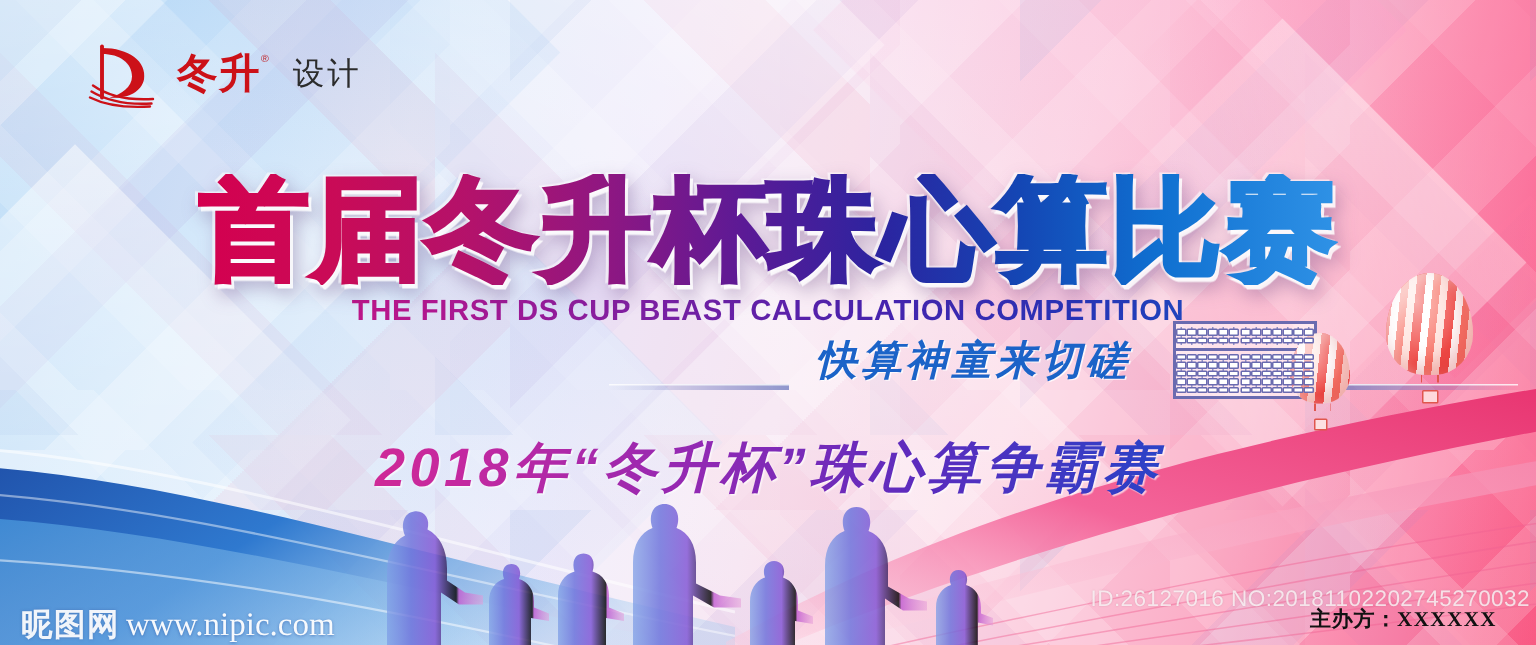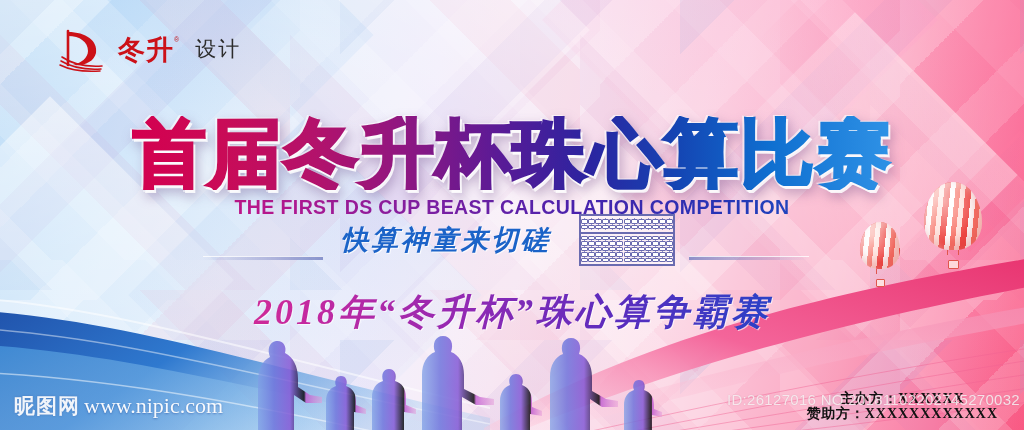--- a/index.html
+++ b/index.html
@@ -67,21 +67,21 @@
     font-family:Liberation Sans, sans-serif;
     font-size:19.5px;font-weight:700;letter-spacing:.4px;
     background:linear-gradient(90deg,
       #e6186e 0%, #d4157c 14%, #b0178f 28%, #7c1fa2 42%,
       #4a22ad 56%, #2633b6 70%, #1b55c4 84%, #1c6ed6 100%);
     -webkit-background-clip:text;background-clip:text;color:transparent;
     white-space:nowrap;
   }
 
   
-  #slogan-row{position:absolute;left:0;right:12px;top:214px;display:flex;align-items:center;justify-content:center;gap:4px;}
+  #slogan-row{position:absolute;left:0;right:12px;top:214px;display:flex;align-items:center;justify-content:flex-end;gap:4px;}
   .slogan{
     font-family:"DejaVu Sans","Liberation Sans",sans-serif;
     font-size:27px;font-weight:700;color:#1b63c8;
     font-style:italic;letter-spacing:3px;white-space:nowrap;
     text-shadow:1px 1px 0 rgba(255,255,255,.8);
     padding:0 14px;
   }
   .slog-line{height:3px;width:120px;background:linear-gradient(90deg,rgba(120,140,200,0),rgba(108,120,190,.75));border-top:1px solid rgba(255,255,255,.8);align-self:flex-end;margin-bottom:6px;}
   .slog-line.r{background:linear-gradient(90deg,rgba(108,120,190,.75),rgba(120,140,200,0));}
 
@@ -90,21 +90,21 @@
     display:flex;flex-direction:column;box-sizing:border-box;margin:0 10px;position:relative;}
   #abacus .deck-top{height:34%;border-bottom:2px solid #6a6bb0;display:flex;}
   #abacus .deck-bot{flex:1;display:flex;}
   #abacus .rod{flex:1;position:relative;display:flex;flex-direction:column;align-items:center;justify-content:center;gap:1px;}
   #abacus .rod:before{content:"";position:absolute;top:2px;bottom:2px;width:1px;background:#8f90c6;}
   #abacus .bead{width:5px;height:2.5px;border:.5px solid #6a6bb0;background:#fff;position:relative;z-index:1;border-radius:1px;}
 
   
   #sub-headline{
     position:absolute;left:0;right:0;top:288px;text-align:center;
-    font-family:Liberation Serif, serif;
+    font-family:Liberation Sans, sans-serif;
     font-size:36px;font-weight:700;font-style:italic;letter-spacing:3px;
     background:linear-gradient(90deg,
       #ef2d7a 0%, #e22a86 14%, #c429a0 30%, #9029b4 46%,
       #5b2cbe 60%, #2f3fc6 74%, #1f63cf 88%, #1b7ad6 100%);
     -webkit-background-clip:text;background-clip:text;color:transparent;
     white-space:nowrap;
     filter:drop-shadow(1px 1px 0 rgba(255,255,255,.65));
   }
 
   
@@ -123,21 +123,21 @@
 
   
   #people{position:absolute;left:150px;bottom:0;width:560px;height:95px;pointer-events:none;}
 
   
   #credits{position:absolute;right:26px;bottom:8px;text-align:center;line-height:1.12;}
   .credit-line{font-family:"DejaVu Sans","Liberation Sans",sans-serif;font-size:14px;font-weight:700;color:#121212;white-space:nowrap;letter-spacing:.5px;}
   .credit-line .xs{font-family:"Liberation Serif","DejaVu Serif",serif;font-weight:700;letter-spacing:1px;}
 
   
-  #wm-left{position:absolute;left:14px;bottom:10px;display:flex;align-items:center;gap:4px;}
+  #wm-left{position:absolute;left:14px;bottom:0;display:flex;align-items:center;gap:4px;}
   #wm-left .cn{font-family:"DejaVu Sans","Liberation Sans",sans-serif;font-size:21px;font-weight:700;color:rgba(255,255,255,.92);
     text-shadow:0 0 2px rgba(60,90,160,.5);letter-spacing:1px;}
   #wm-left .url{font-family:"Liberation Serif","DejaVu Serif",serif;font-size:22px;color:rgba(255,255,255,.95);
     text-shadow:0 1px 2px rgba(40,80,160,.55);letter-spacing:0px;}
   #wm-id{position:absolute;right:4px;bottom:22px;font-family:"Liberation Sans","DejaVu Sans",sans-serif;
     font-size:15px;color:rgba(255,255,255,.75);letter-spacing:.3px;white-space:nowrap;
     text-shadow:0 0 1px rgba(180,120,140,.5);}
 </style>
 </head>
 <body>
@@ -428,23 +428,20 @@
   <div class="balloon" style="right:124px;top:222px;">
     <div class="env" style="width:40px;height:47px;"></div>
     <div class="ropes" style="width:14px;"></div>
     <div class="basket" style="width:7px;height:6px;"></div>
   </div>
 
   <div id="credits">
     <div class="credit-line">
       <span>主办方：</span><span class="xs">XXXXXX</span>
     </div>
-    <div class="credit-line">
-      <span>赞助方：</span><span class="xs">XXXXXXXXXXXX</span>
-    </div>
   </div>
 
   <div id="wm-left">
     <span class="cn">昵图网</span>
     <span class="url">www.nipic.com</span>
   </div>
   <div id="wm-id">ID:26127016 NO:20181102202745270032</div>
 
 </div>
 

